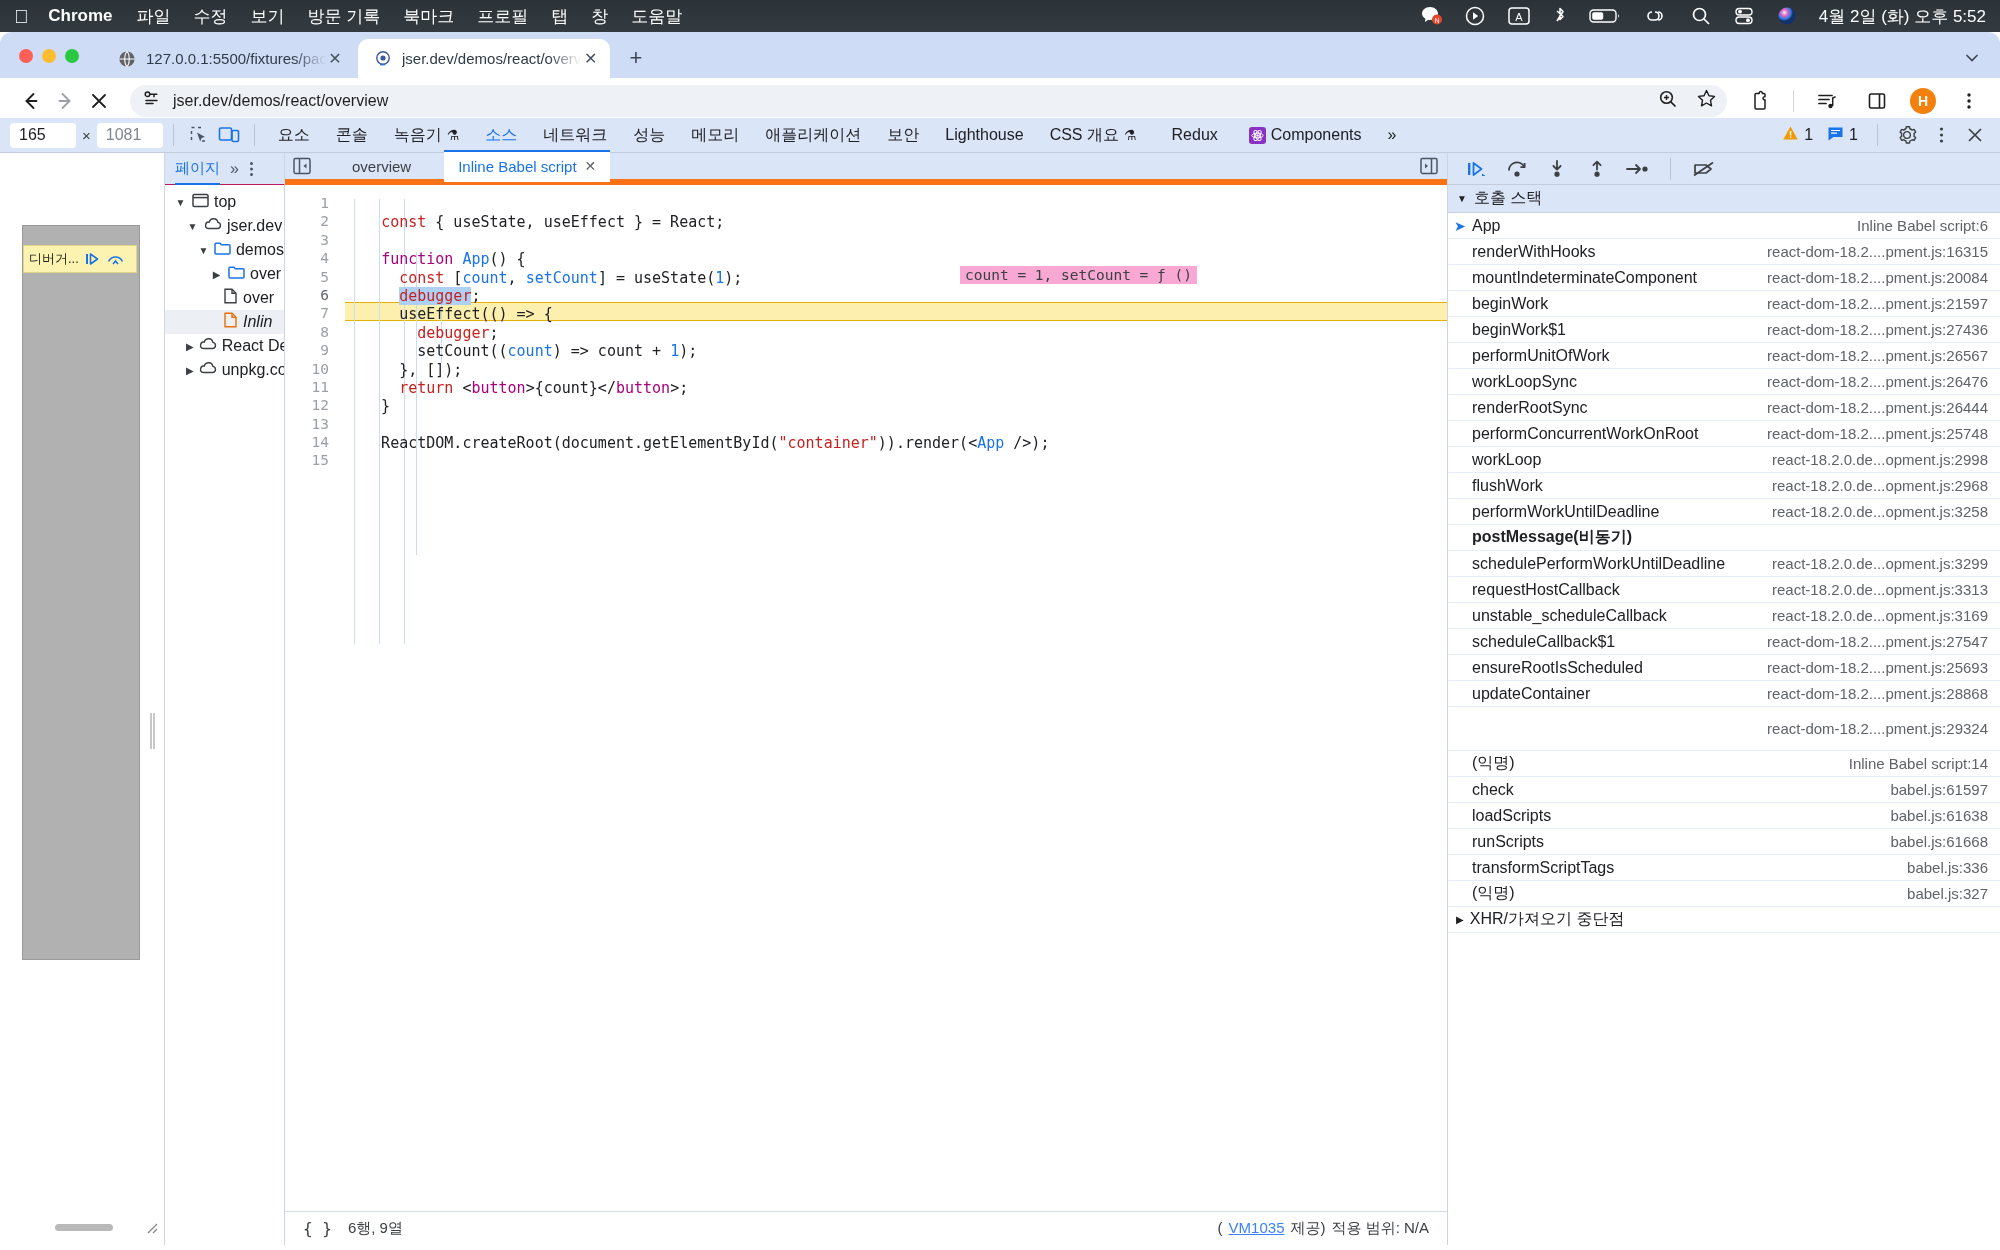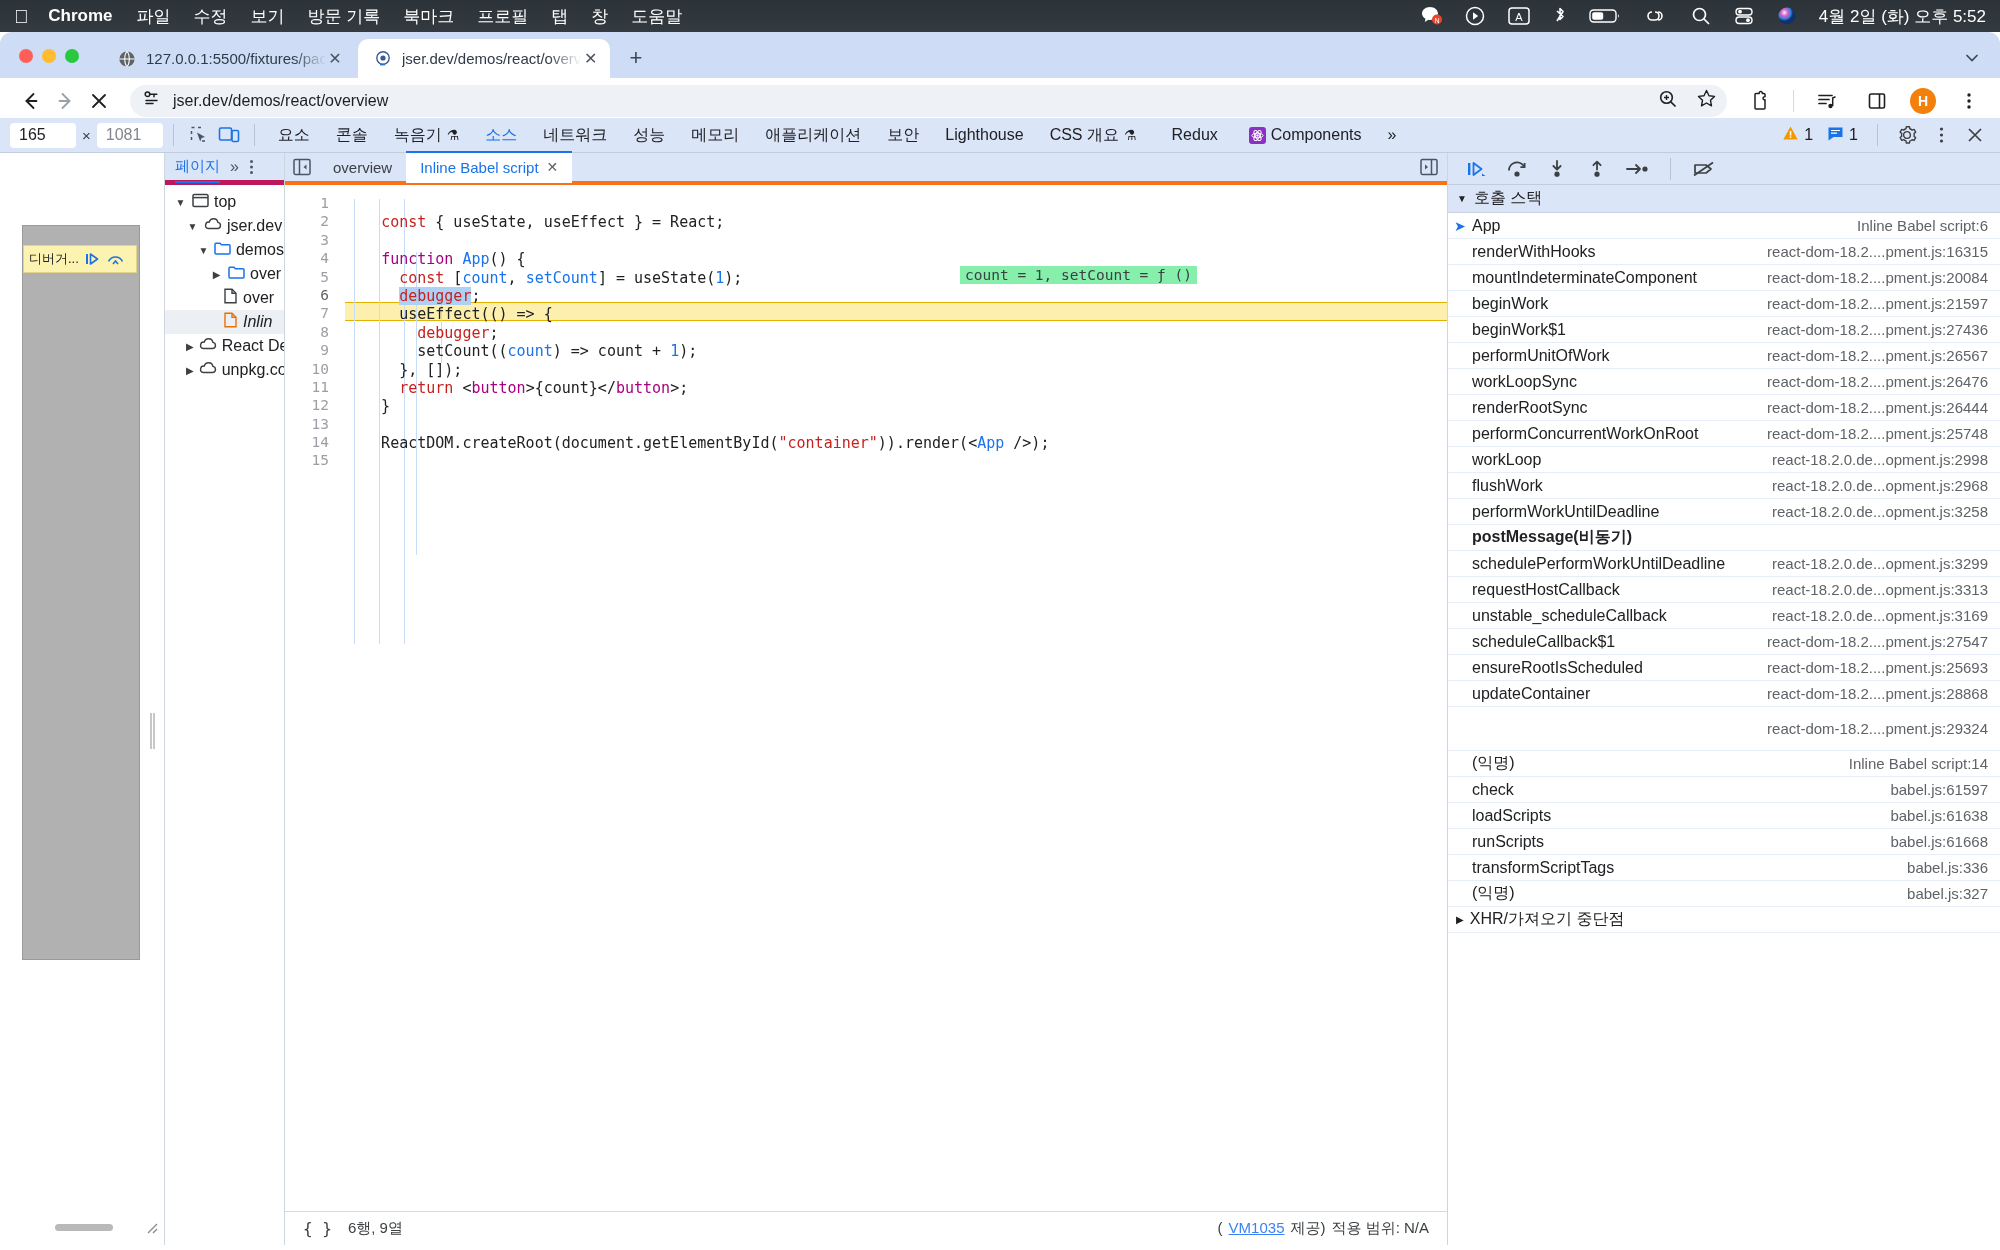--- a/index.html
+++ b/index.html
@@ -132,37 +132,38 @@
   #device-resize { position: absolute; right: 6px; bottom: 8px; color: #8a8a8a; font-size: 12px;}
   #device-right-handle {
     position:absolute; right: 9px; top: 560px; width: 5px; height: 36px;
     border-left: 2px solid #c7c7c7; border-right: 2px solid #c7c7c7;
   }
 
   
   #navigator { width: 120px; flex: 0 0 120px; border-right: 1px solid #cdd5e0; display: flex; flex-direction: column; background:#fff;}
   #nav-header {
     height: 32px; flex: 0 0 32px; background: #dbe5f8; display: flex; align-items: center;
-    padding-left: 10px; gap: 10px; border-bottom: 5px solid #be185d;
+    padding-left: 10px; gap: 10px; border-bottom: 1px solid #be185d;
   }
   #nav-header .navtab { font-size: 15px; color: #1a73e8; position: relative; height: 32px; display: flex; align-items: center; }
   #nav-header .navtab::after { content:''; position:absolute; left:0; right:0; bottom:0; height:2px; background:#1a73e8; }
   #nav-header .ico { color: #4b5563; display: flex; align-items: center; }
   #nav-tree { flex: 1 1 auto; padding-top: 5px; overflow: hidden; font-size: 16px; color: #202124; }
   .tr { display: flex; align-items: center; height: 24px; white-space: nowrap; gap: 5px; }
   .tr.sel { background: #eceff3; }
   .tr .arrow { width: 13px; display: inline-block; font-size: 10px; color: #3c4043; text-align: center;}
   .tr .label { font-size: 16px; }
   .tr.italic .label { font-style: italic; }
 
   
   #editor { flex: 1 1 auto; display: flex; flex-direction: column; min-width: 0; border-right: 1px solid #cdd5e0;}
   #ed-tabbar {
     height: 32px; flex: 0 0 32px; background: #dbe5f8; display: flex; align-items: center;
-    border-bottom: 4px solid #f97316;
+    border-bottom: 6px solid #f97316;
+    gap: 19px;
   }
   #ed-tabbar .sidetoggle { width: 34px; display: flex; align-items: center; justify-content: center; color:#4b5563;}
   .ed-tab { height: 32px; display: flex; align-items: center; padding: 0 14px; font-size: 15px; color: #3c4043; position: relative; gap: 8px;}
   .ed-tab.sel { background: #ffffff; color: #1a73e8; }
   .ed-tab.sel::after { content:''; position:absolute; left:0;right:0;top:0;height:2px;background:#1a73e8;}
   .ed-tab .x { font-size: 14px; color:#5f6368; }
   #ed-tabbar .spacer { flex: 1 1 auto; }
   #ed-tabbar .rightico { width: 36px; display:flex;align-items:center;justify-content:center;color:#4b5563;}
 
   #code-area { flex: 1 1 auto; position: relative; background: #ffffff; overflow: hidden; }
@@ -172,21 +173,21 @@
   .cl { height: 18.4px; white-space: pre; font-family: "DejaVu Sans Mono", monospace; font-size: 15px; color: #202124; }
   .kw { color: #c5221f; } .kw2 { color: #a8007f; }
   .vr { color: #1a73e8; } .num { color: #1a73e8; }
   .str { color: #c5221f; } .tag { color: #a8007f; }
   #hl-row {
     position: absolute; left: 60px; right: 0; height: 19px;
     background: #fdf0ae; border-top: 1px solid #e3b100; border-bottom: 1px solid #e3b100;
   }
   .ind-guide { position: absolute; width: 1px; background: #c9dcf5; }
   #inline-hint {
-    position: absolute; background: #86efac; color: #3c4043; font-family: "DejaVu Sans Mono", monospace;
+    position: absolute; background: #f9a8d4; color: #3c4043; font-family: "DejaVu Sans Mono", monospace;
     font-size: 14.5px; padding: 1px 5px; white-space: pre;
   }
   #ed-status {
     height: 34px; flex: 0 0 34px; border-top: 1px solid #d5dbe3; display: flex; align-items: center;
     padding: 0 18px; font-size: 15px; color: #3c4043; background:#fff; gap: 16px;
   }
   #ed-status .braces { font-family: "DejaVu Sans Mono", monospace; font-size: 16px; color: #3c4043; }
   #ed-status .right { margin-left: auto; display: flex; gap: 6px; }
   #ed-status a { color: #3b82f6; text-decoration: underline; }
 

